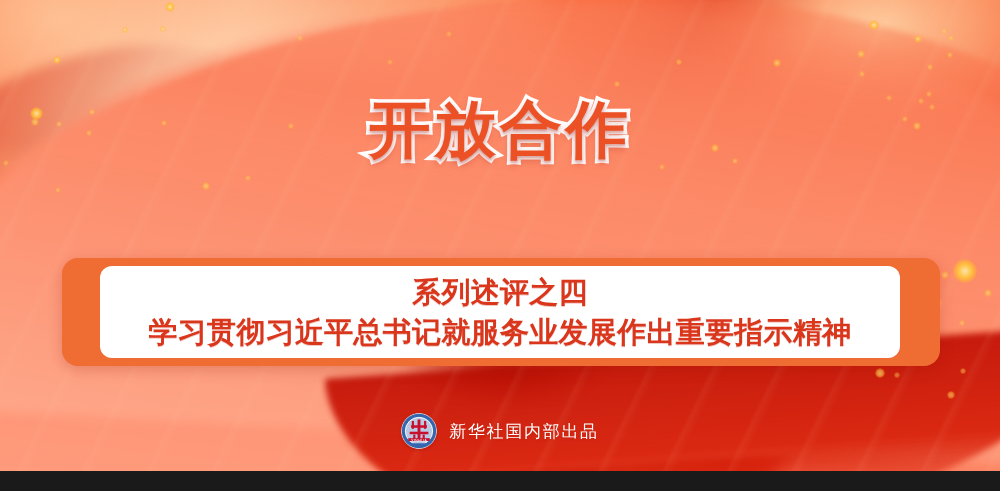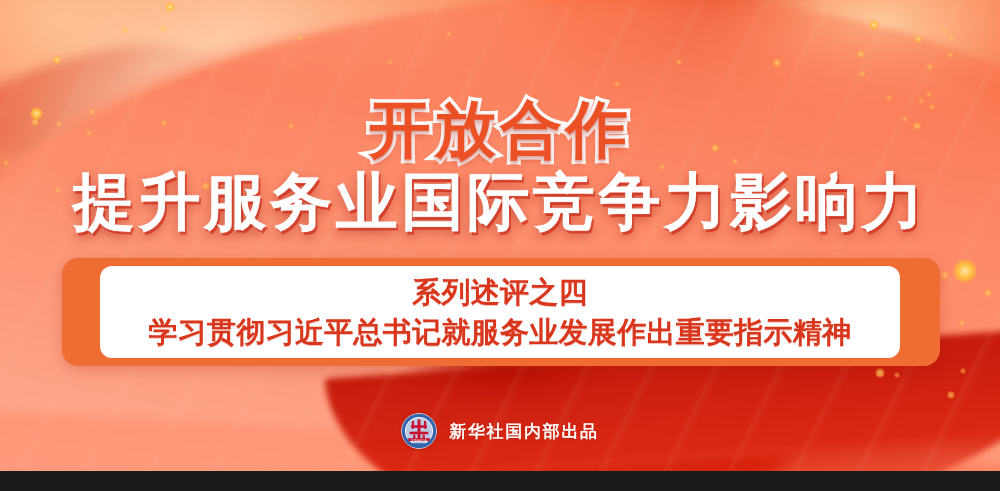--- a/index.html
+++ b/index.html
@@ -247,21 +247,21 @@
   .logo {
     width: 36px;
     height: 36px;
     flex: 0 0 36px;
     border-radius: 50%;
     overflow: hidden;
     box-shadow: 0 1px 3px rgba(120,10,4,0.35);
   }
   .footer-text {
     font-size: 17px;
-    font-weight: 700;
+    font-weight: 400;
     color: #ffffff;
     letter-spacing: 0.10em;
     text-shadow: 0 1px 2px rgba(160,25,8,0.30);
     white-space: nowrap;
   }
 </style>
 </head>
 <body>
 
 <div id="poster">
@@ -328,21 +328,20 @@
       <div class="particle" style="left: 947.1px; top: 391.1px; width: 7.8px; height: 7.8px; opacity: 0.55;"></div>
       <div class="particle" style="left: 874.8px; top: 367.8px; width: 10.4px; height: 10.4px; opacity: 0.7;"></div>
       <div class="particle" style="left: 894.4px; top: 372.4px; width: 5.2px; height: 5.2px; opacity: 0.45;"></div>
       <div class="particle" style="left: 960.4px; top: 368.4px; width: 5.2px; height: 5.2px; opacity: 0.45;"></div>
       <div class="particle" style="left: 387.4px; top: 59.4px; width: 5.2px; height: 5.2px; opacity: 0.35;"></div>
       <div class="particle" style="left: 446.4px; top: 31.4px; width: 5.2px; height: 5.2px; opacity: 0.35;"></div>
     </div>
 
   <div class="headline headline-1">开放合作</div>
 
-  <div class="headline headline-2">提升服务业国际竞争力影响力</div>
 
   <div class="card-outer"></div>
 
   <div class="card-inner">
     <div class="card-line">系列述评之四</div>
     <div class="card-line">学习贯彻习近平总书记就服务业发展作出重要指示精神</div>
   </div>
 
   <div class="footer">
     <div class="logo">

